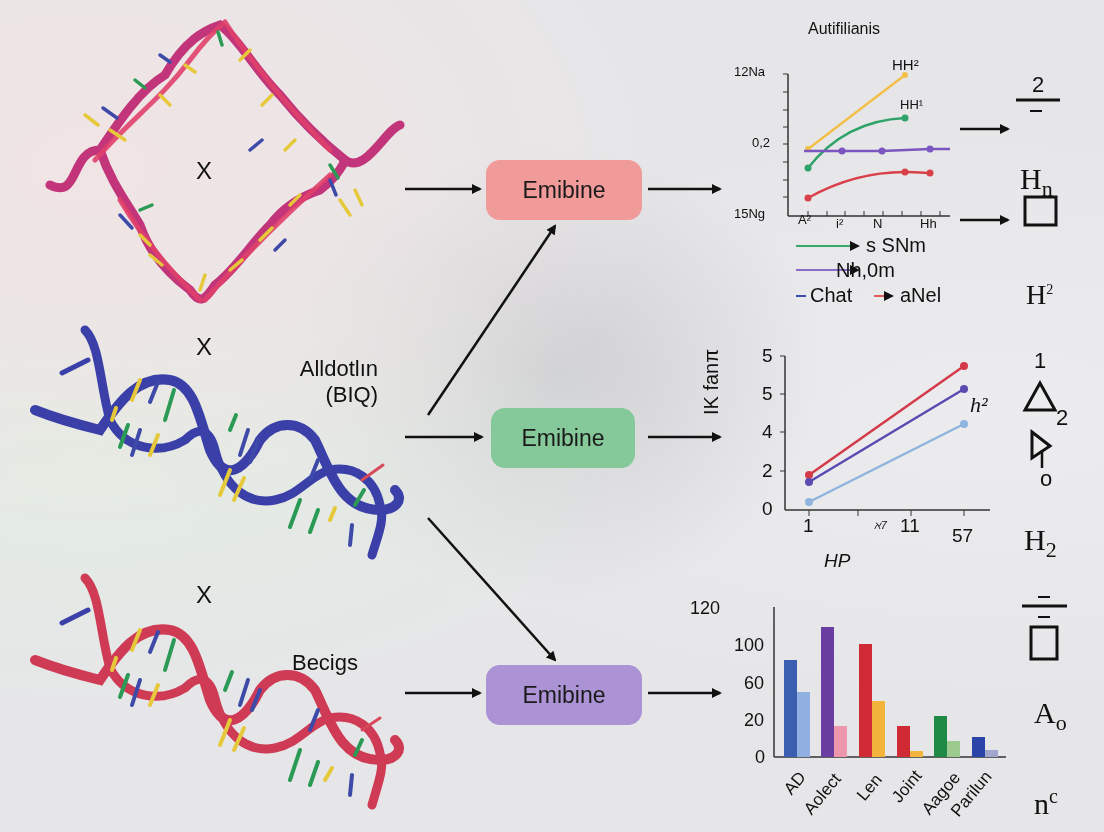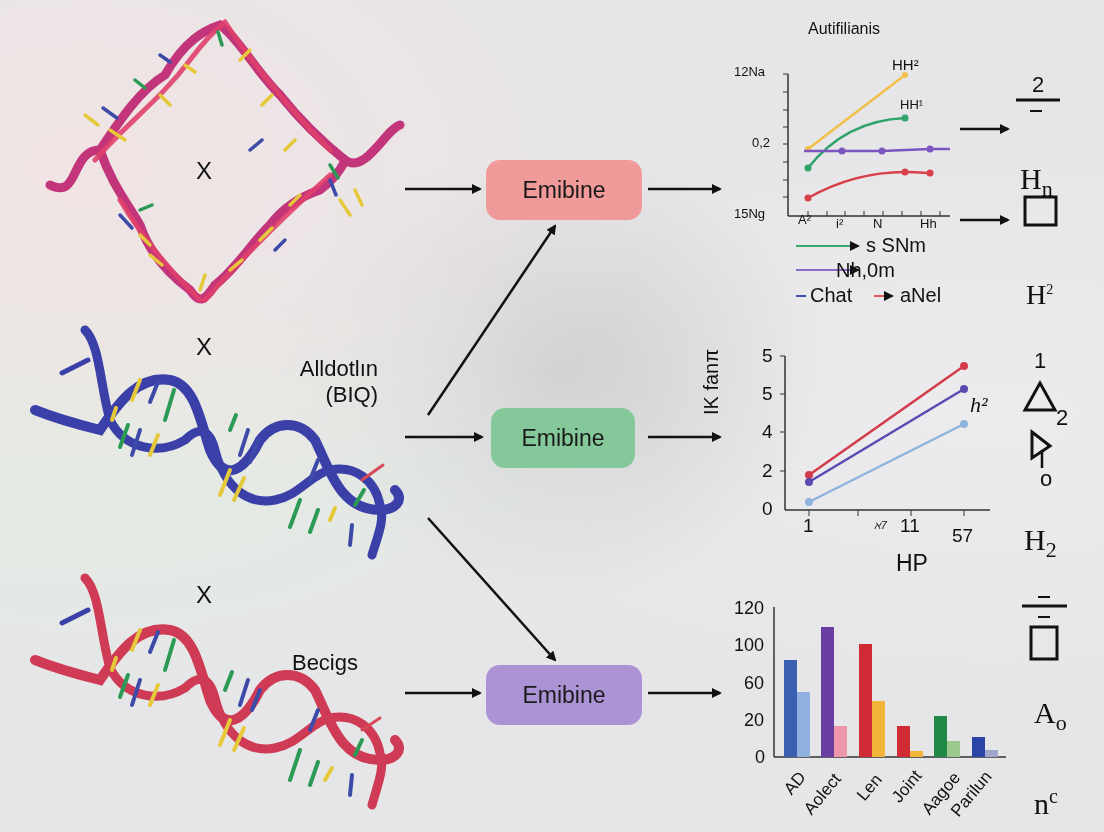--- a/index.html
+++ b/index.html
@@ -279,24 +279,24 @@
 <div class="tick" style="left:762px;top:345px;font-size:19px;">5</div>
 <div class="tick" style="left:762px;top:383px;font-size:19px;">5</div>
 <div class="tick" style="left:762px;top:421px;font-size:19px;">4</div>
 <div class="tick" style="left:762px;top:460px;font-size:19px;">2</div>
 <div class="tick" style="left:762px;top:498px;font-size:19px;">0</div>
 <div class="tick" style="left:700px;top:432px;font-size:20px;transform:rotate(-90deg);transform-origin:left top;width:100px;text-align:center;">IK fanπ</div>
 <div class="tick" style="left:803px;top:515px;font-size:19px;">1</div>
 <div class="tick" style="left:846px;top:517px;font-size:11px;font-style:italic;margin-left:28px;">ℵ7</div>
 <div class="tick" style="left:900px;top:515px;font-size:19px;">11</div>
 <div class="tick" style="left:952px;top:525px;font-size:19px;">57</div>
-<div class="tick" style="left:896px;top:550px;font-size:23px;">HP</div>
+<div class="tick" style="left:824px;top:550px;font-size:19px;font-style:italic;">HP</div>
 <div class="tick" style="left:970px;top:392px;font-size:22px;font-style:italic;font-family:'Liberation Serif',serif;">h²</div>
 
-<div class="tick" style="left:734px;top:598px;font-size:18px;">120</div>
+<div class="tick" style="left:690px;top:598px;font-size:18px;">120</div>
 <div class="tick" style="left:734px;top:635px;font-size:18px;">100</div>
 <div class="tick" style="left:744px;top:673px;font-size:18px;">60</div>
 <div class="tick" style="left:744px;top:710px;font-size:18px;">20</div>
 <div class="tick" style="left:755px;top:747px;font-size:18px;">0</div>
 <div class="tick" style="left:780px;top:786px;font-size:17px;transform:rotate(-50deg);transform-origin:left top;">AD</div>
 <div class="tick" style="left:800px;top:806px;font-size:17px;transform:rotate(-50deg);transform-origin:left top;">Aolect</div>
 <div class="tick" style="left:853px;top:792px;font-size:17px;transform:rotate(-50deg);transform-origin:left top;">Len</div>
 <div class="tick" style="left:888px;top:794px;font-size:17px;transform:rotate(-50deg);transform-origin:left top;">Joint</div>
 <div class="tick" style="left:918px;top:806px;font-size:17px;transform:rotate(-50deg);transform-origin:left top;">Aagoe</div>
 <div class="tick" style="left:947px;top:808px;font-size:17px;transform:rotate(-50deg);transform-origin:left top;">Parilun</div>

